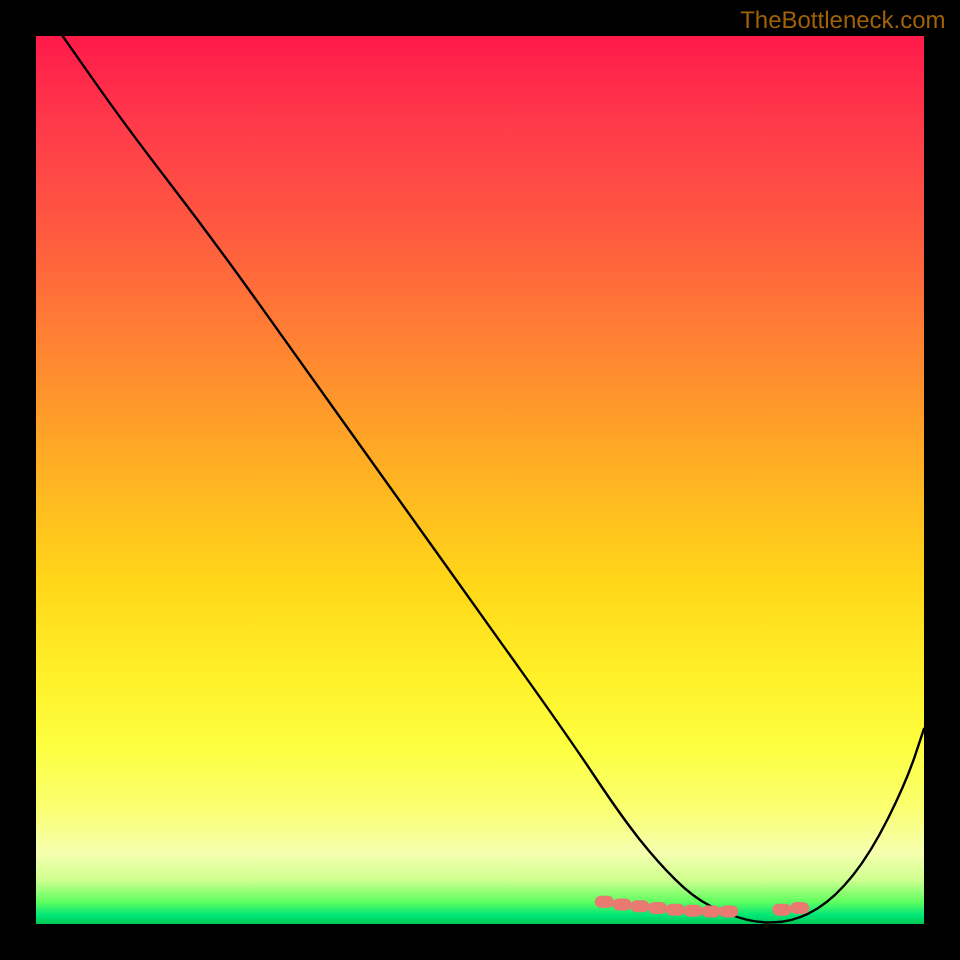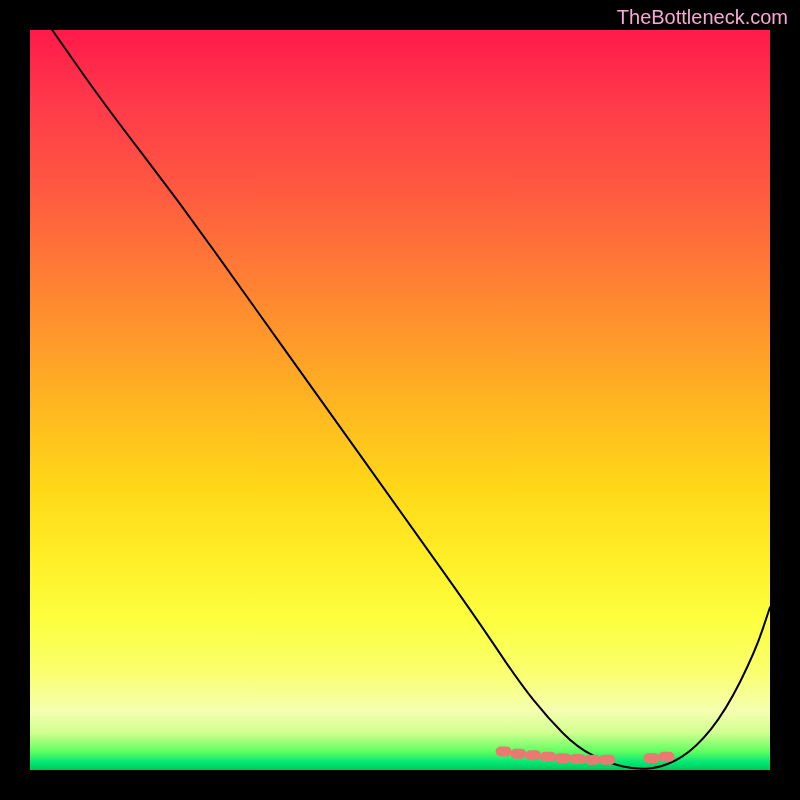--- a/index.html
+++ b/index.html
@@ -8,21 +8,21 @@
     height: 800px;
     background: #000;
     font-family: Arial, sans-serif;
     position: relative;
     overflow: hidden;
   }
   .watermark {
     position: absolute;
     top: 6px;
     right: 12px;
-    color: #f9a8d4;
+    color: #a16207;
     font-size: 20px;
     font-weight: 500;
     z-index: 10;
   }
   .plot-area {
     position: absolute;
     left: 30px;
     top: 30px;
     width: 740px;
     height: 740px;

